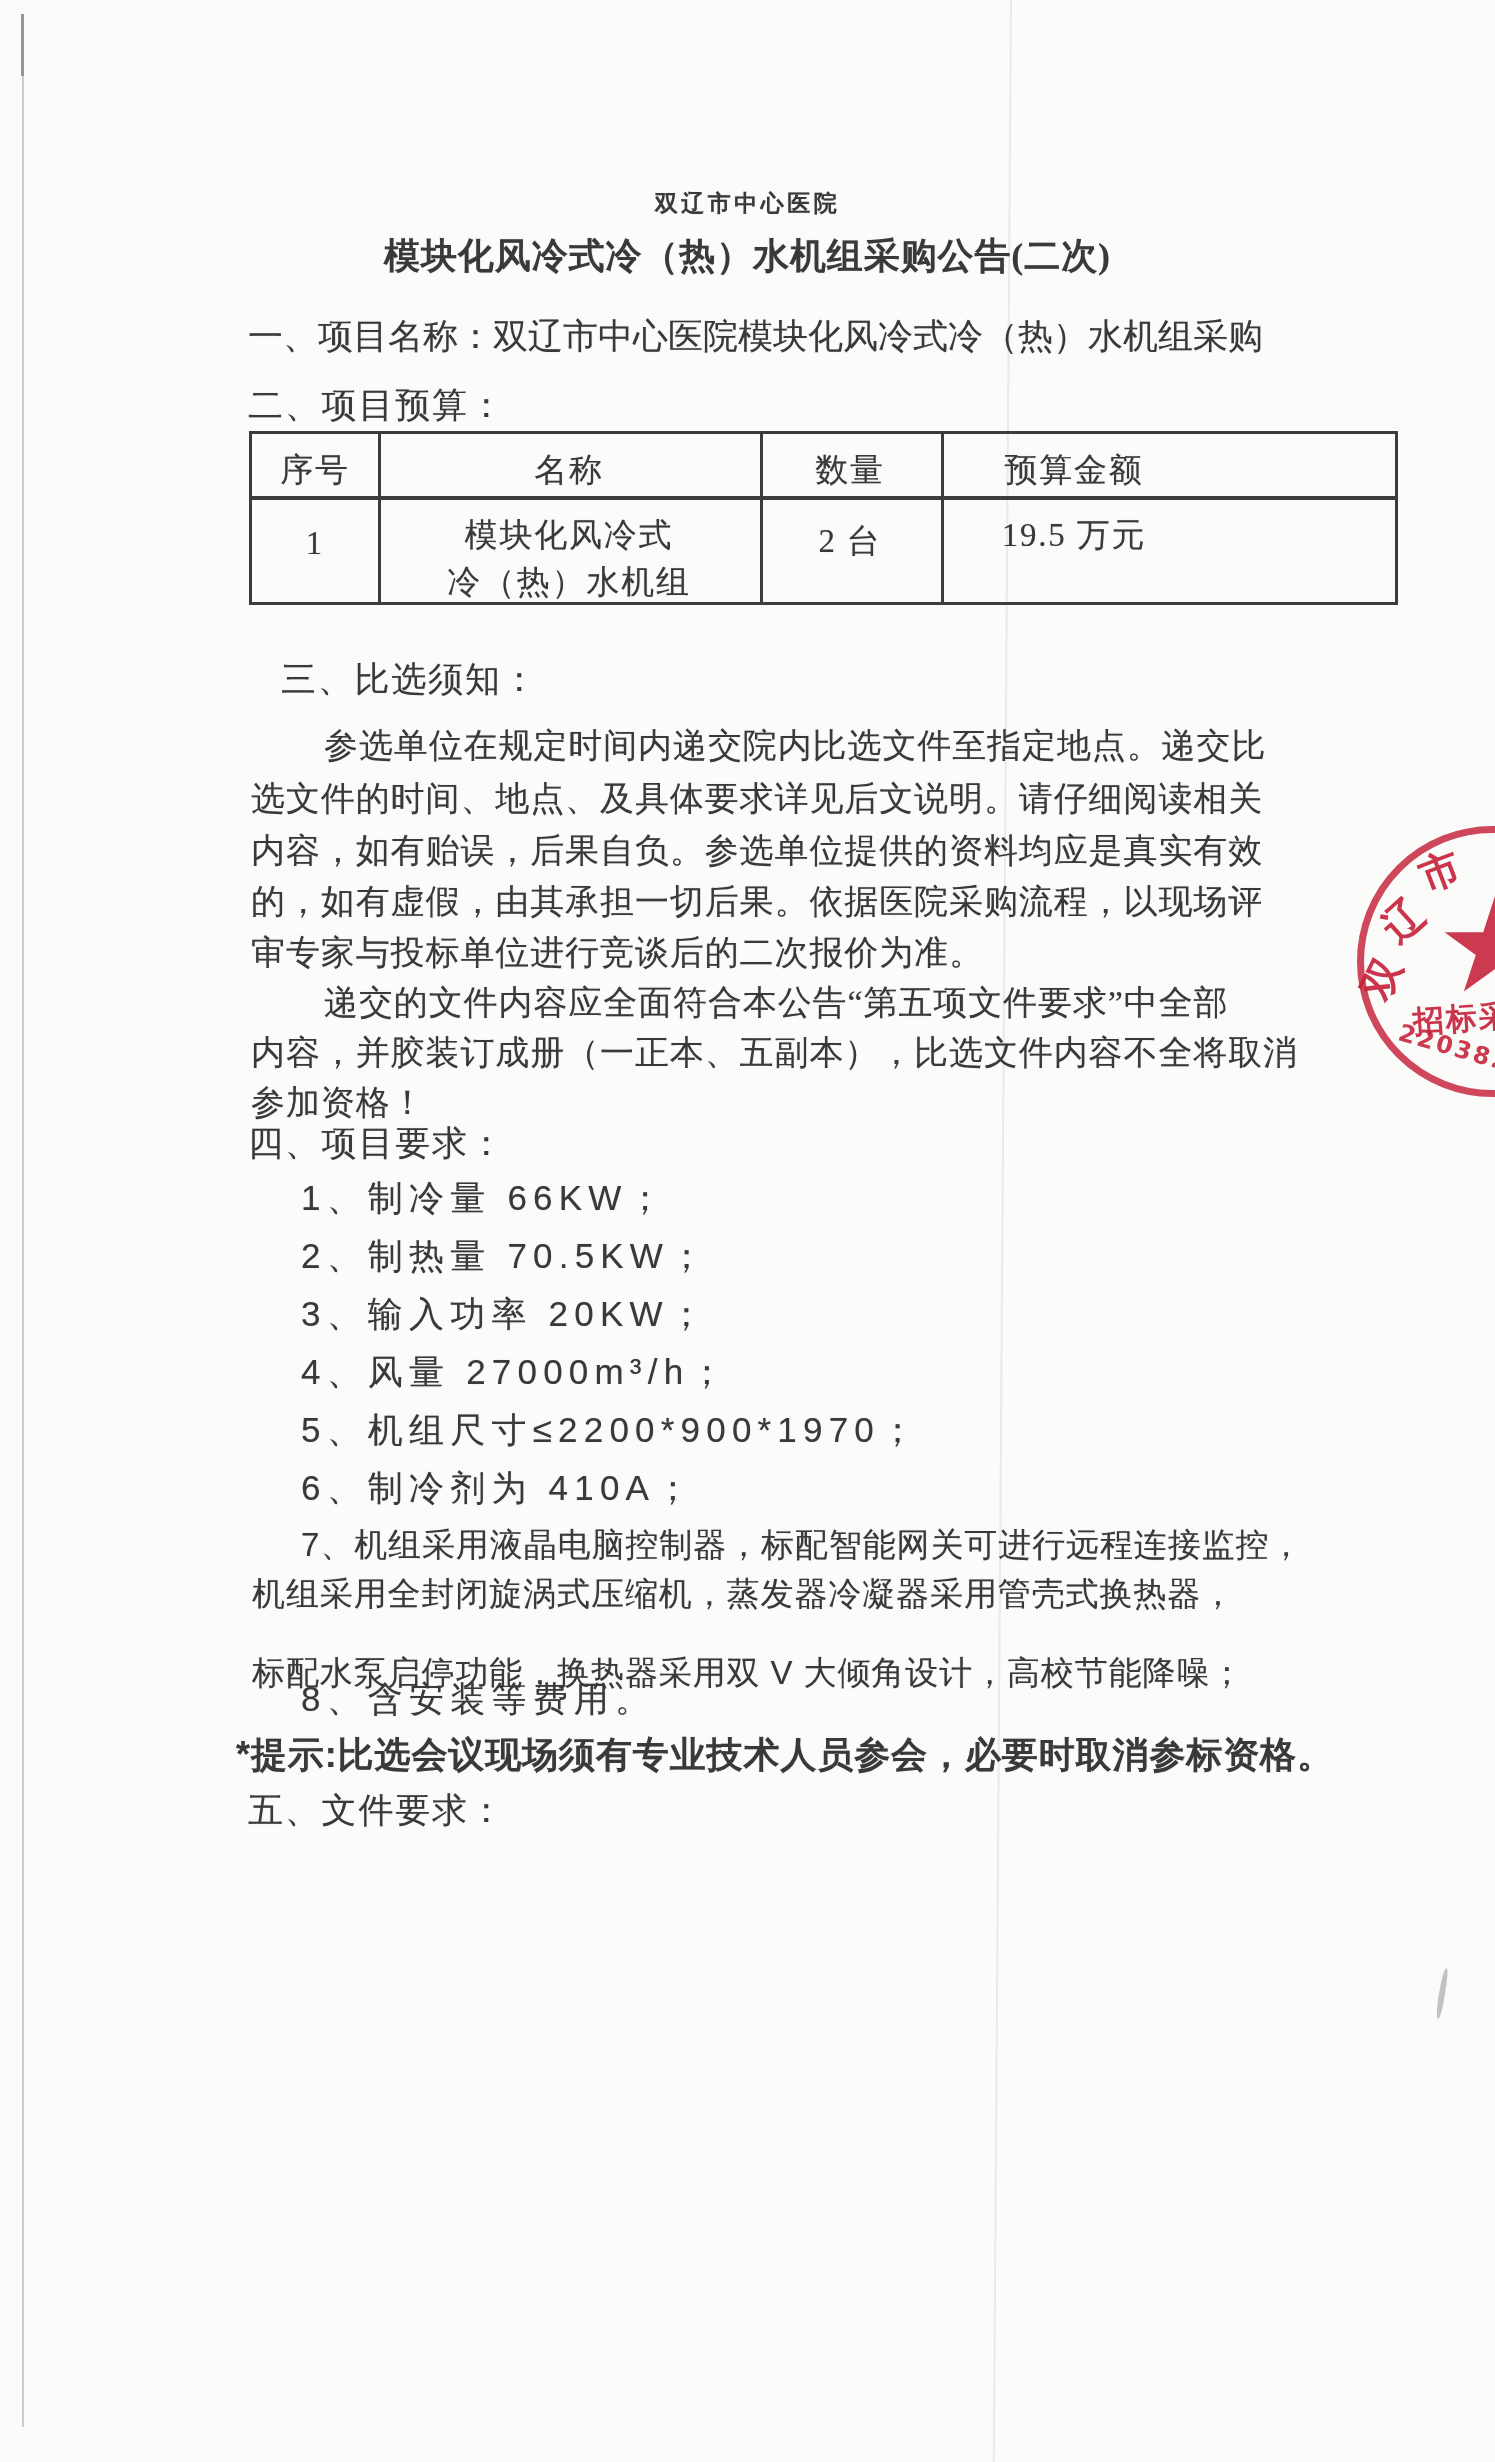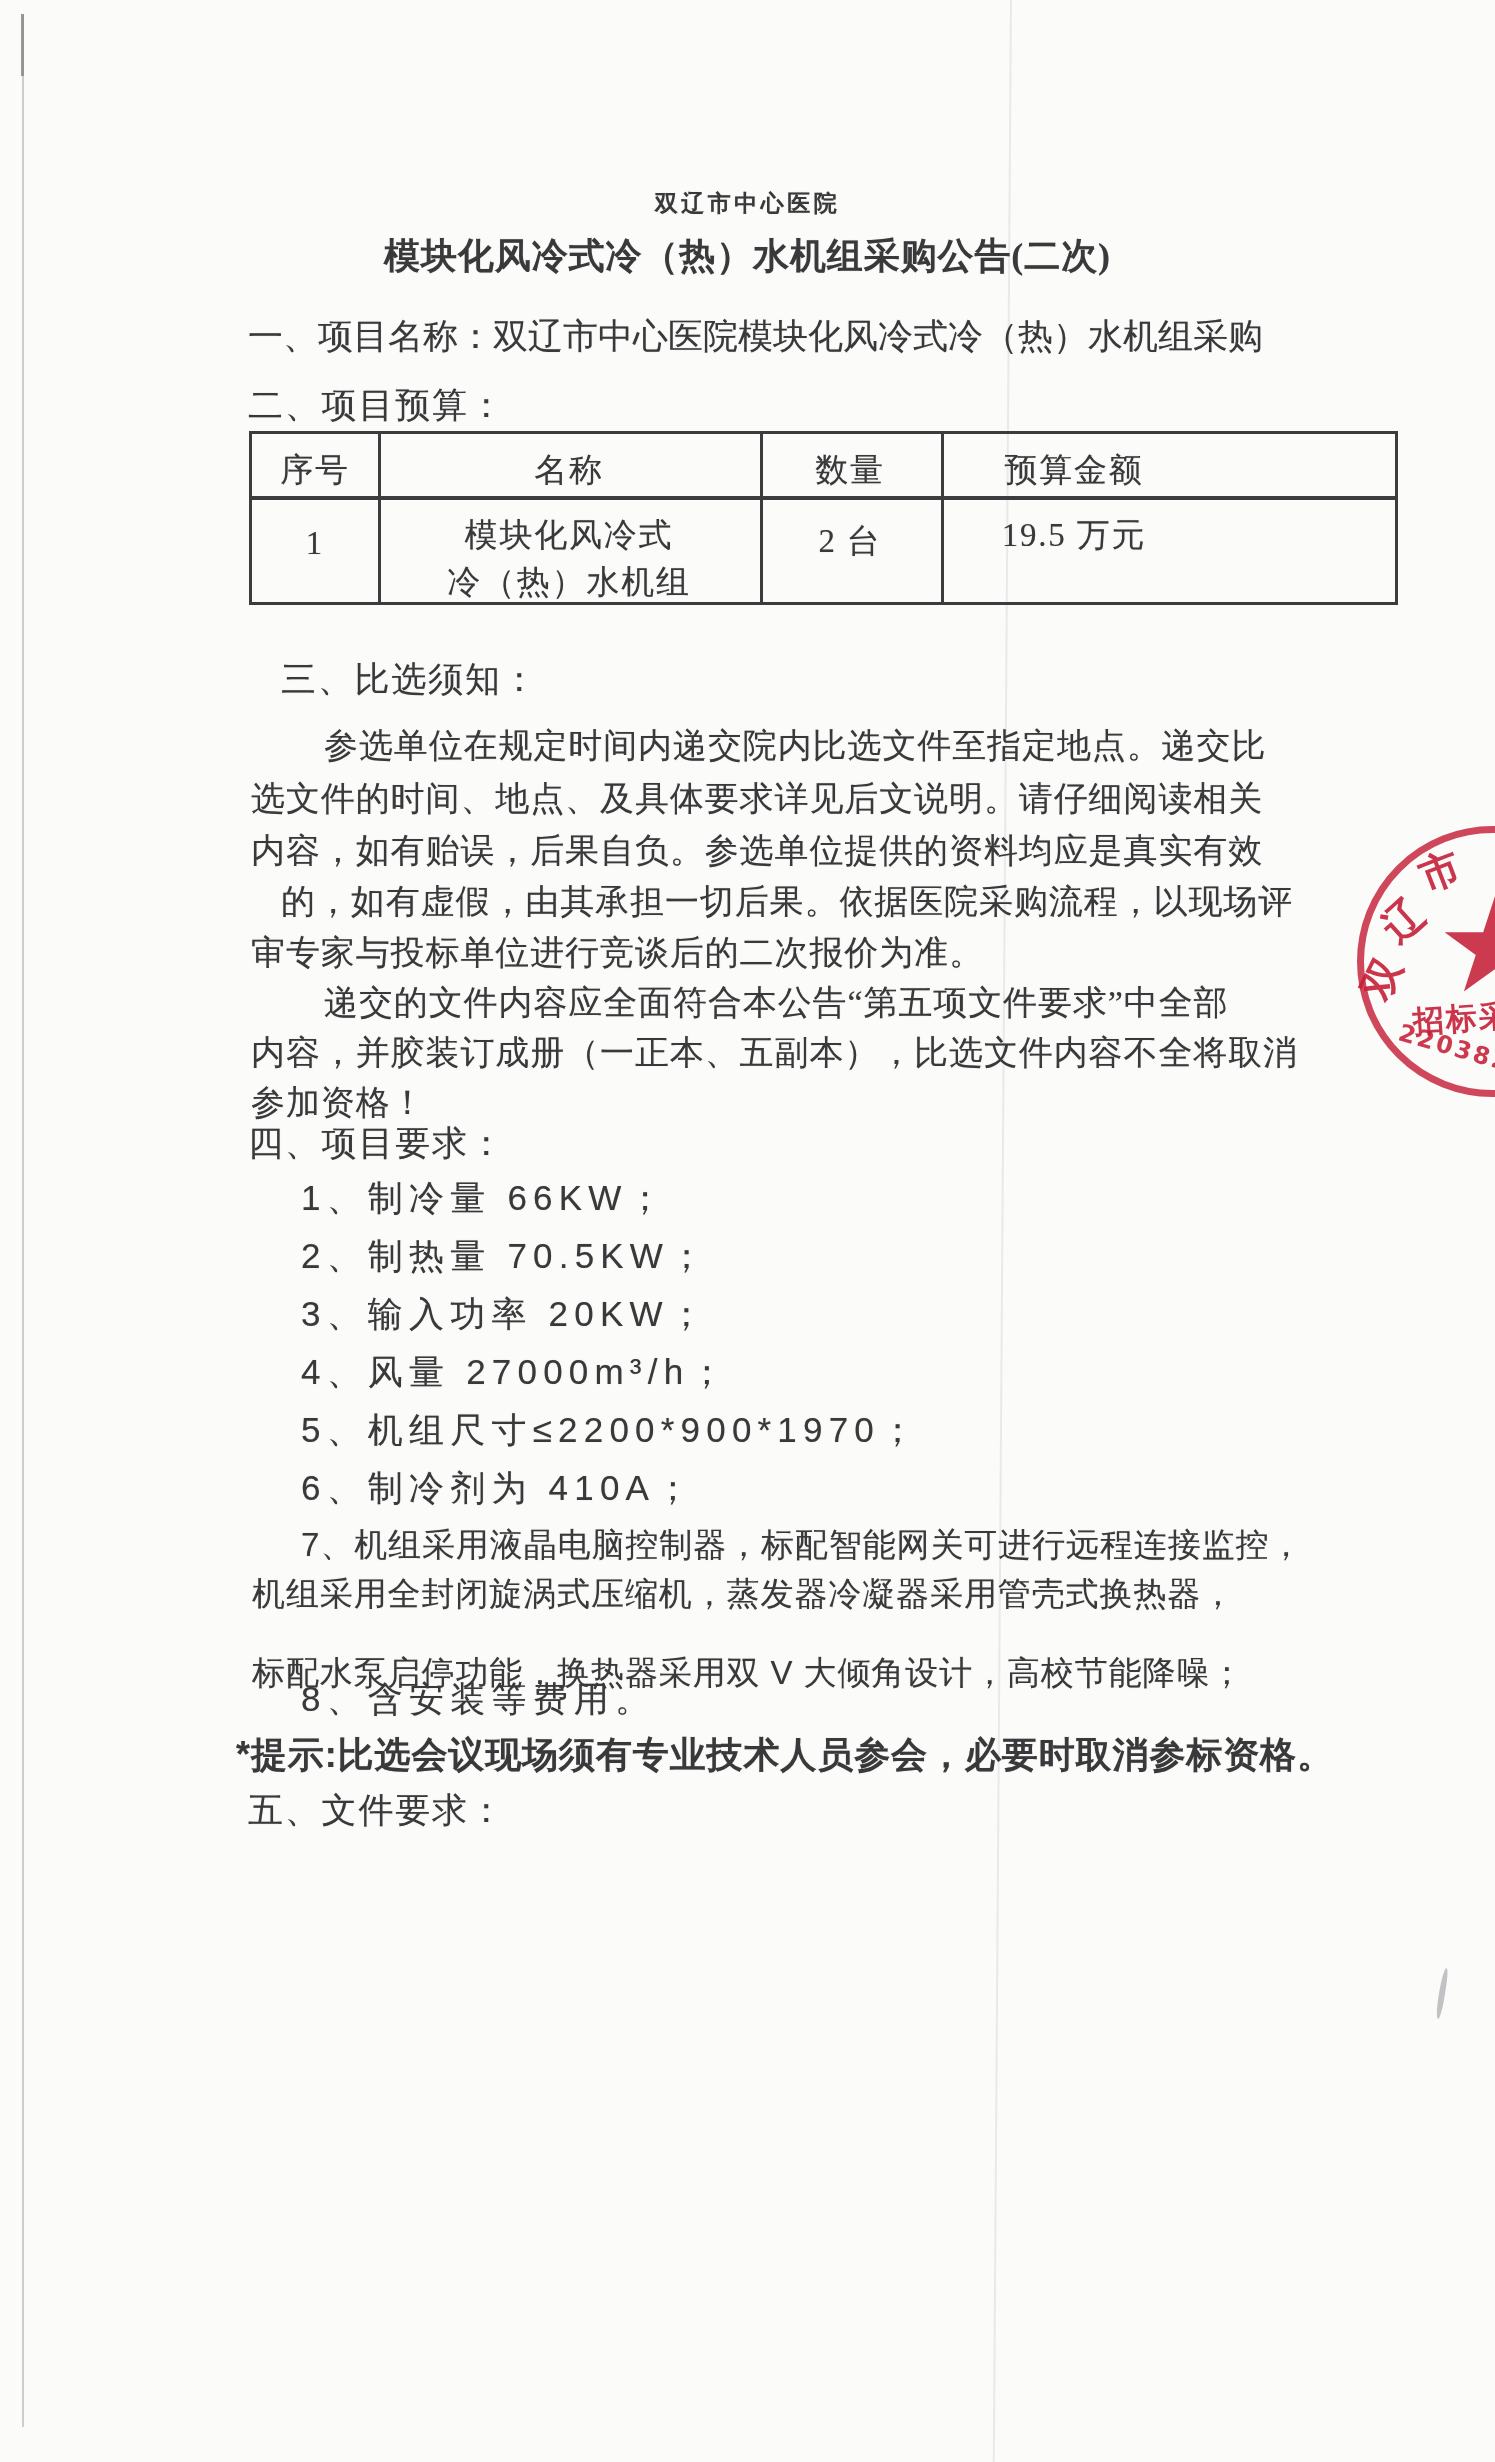--- a/index.html
+++ b/index.html
@@ -74,21 +74,21 @@
     <div class="cell" style="left:317px;top:79px;">模块化风冷式</div>
     <div class="cell" style="left:317px;top:126px;">冷（热）水机组</div>
     <div class="cell" style="left:598px;top:79px;margin-top:6px;">2 台</div>
     <div class="cell" style="left:822px;top:79px;">19.5 万元</div>
   </div>
 
   <div class="ln heading" style="left:248px;top:656px;margin-left:33px;">三、比选须知：</div>
   <div class="ln body" style="left:324px;top:723px;">参选单位在规定时间内递交院内比选文件至指定地点。递交比</div>
   <div class="ln body" style="left:251px;top:776px;">选文件的时间、地点、及具体要求详见后文说明。请仔细阅读相关</div>
   <div class="ln body" style="left:251px;top:828px;">内容，如有贻误，后果自负。参选单位提供的资料均应是真实有效</div>
-  <div class="ln body" style="left:251px;top:879px;margin-left:30px;">的，如有虚假，由其承担一切后果。依据医院采购流程，以现场评</div>
+  <div class="ln body" style="left:251px;top:879px;">的，如有虚假，由其承担一切后果。依据医院采购流程，以现场评</div>
   <div class="ln body" style="left:251px;top:930px;">审专家与投标单位进行竞谈后的二次报价为准。</div>
 
   <div class="ln body" style="left:324px;top:980px;">递交的文件内容应全面符合本公告“第五项文件要求”中全部</div>
   <div class="ln body" style="left:251px;top:1030px;">内容，并胶装订成册（一正本、五副本），比选文件内容不全将取消</div>
   <div class="ln body" style="left:251px;top:1080px;">参加资格！</div>
 
   <div class="ln heading" style="left:248px;top:1120px;">四、项目要求：</div>
   <div class="ln item" style="left:301px;top:1175px;">1、制冷量 66KW；</div>
   <div class="ln item" style="left:301px;top:1233px;">2、制热量 70.5KW；</div>
   <div class="ln item" style="left:301px;top:1291px;text-align:center;">3、输入功率 20KW；</div>

